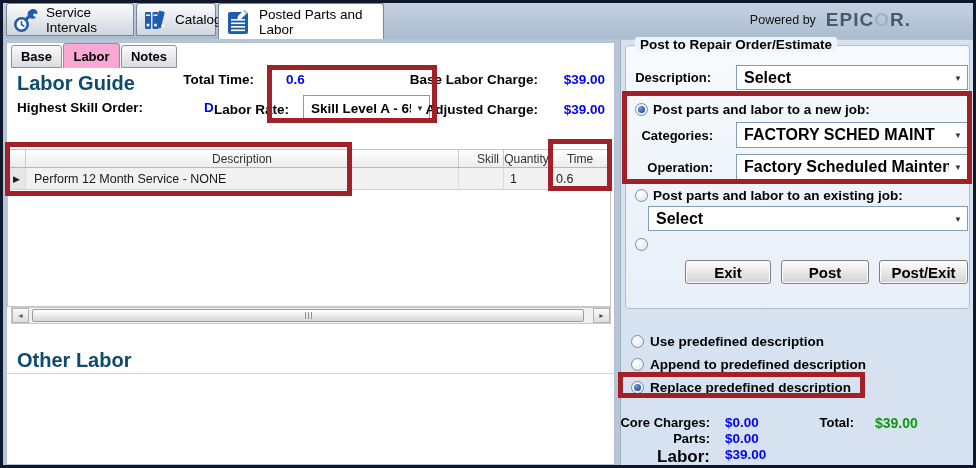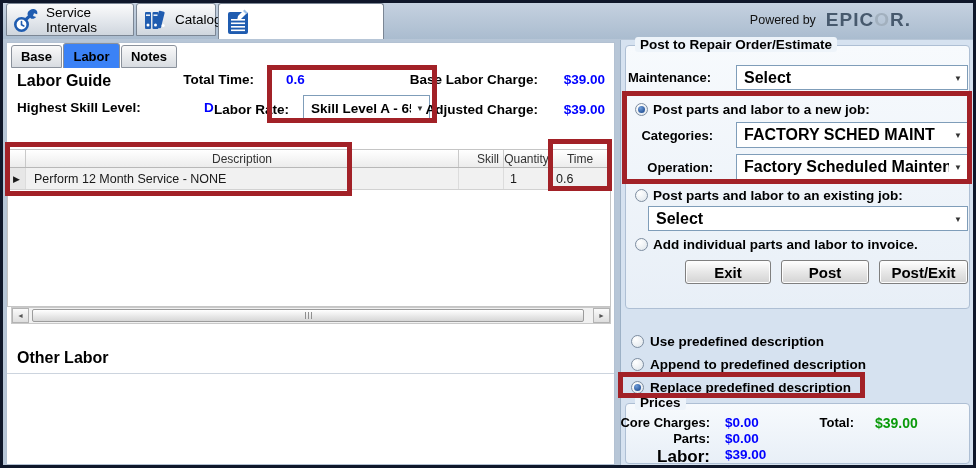--- a/index.html
+++ b/index.html
@@ -21,24 +21,24 @@
   #powered .pb{font-size:12.5px;color:#111;}
   .epicor{font-weight:bold;font-size:19px;letter-spacing:1px;color:#47596d;transform:scaleY(.92);}
   .epicor .o{color:#a2b0be;}
   
   #leftpanel{left:3px;top:39px;width:609px;height:423px;background:#fff;border:1px solid #b3c1d2;}
   #rightpanel{left:617px;top:37px;width:356px;height:425px;background:#d6e2f0;border-left:1px solid #9db1c6;}
   
   .subtab{height:23px;top:42px;display:flex;align-items:center;justify-content:center;
     background:linear-gradient(#fafafa,#d8dce1);border:1px solid #8b929c;border-radius:3px 3px 0 0;
     font-size:13px;font-weight:bold;}
-  .subtab.active{top:40px;height:25px;background:#3b82f6;border-bottom:none;z-index:4;}
+  .subtab.active{top:40px;height:25px;background:#f9a8d4;border-bottom:none;z-index:4;}
   
   .lbl{font-size:13.5px;font-weight:bold;color:#000;}
-  .bluehead{font-size:16px;font-weight:bold;color:#000000;}
+  .bluehead{font-size:20px;font-weight:bold;color:#0c4a6e;}
   .val{font-size:13.5px;font-weight:bold;color:#0000ff;}
   .green{color:#0a9a0a;}
   
   .dd{background:#fff;border:1px solid #7f9db9;display:flex;align-items:center;
      padding:0 18px 0 7px;font-weight:bold;overflow:hidden;}
   .dd .txt{white-space:nowrap;overflow:hidden;}
   .dd .arr{position:absolute;right:5px;font-size:8px;color:#333;top:50%;transform:translateY(-50%);}
   .radio{position:absolute;width:13px;height:13px;border-radius:50%;border:1px solid #7d8da0;
      background:radial-gradient(circle at 35% 30%,#ffffff,#dde4ea);}
   .radio.sel::after{content:"";position:absolute;left:2px;top:2px;width:7px;height:7px;border-radius:50%;
@@ -110,20 +110,21 @@
       <svg class="icon-svg" width="27" height="28" viewBox="0 0 27 28">
         <rect x="3" y="4" width="20" height="22" rx="2" fill="#1f5cb0"></rect>
         <rect x="6" y="11" width="14" height="1.6" fill="#fff"></rect>
         <rect x="6" y="14.5" width="14" height="1.6" fill="#fff"></rect>
         <rect x="6" y="18" width="14" height="1.6" fill="#fff"></rect>
         <rect x="6" y="21.5" width="14" height="1.6" fill="#fff"></rect>
         <polygon points="13,8 19.5,1.5 22.5,4.5 16,11 12.2,11.8" fill="#fff"></polygon>
         <polygon points="19.5,1.5 22.5,4.5 21,6 18,3" fill="#9cc0e8"></polygon>
       </svg>
     </span>
+    <span>Posted Parts and Labor</span>
   </div>
 
   <div id="powered" class="abs">
     <span class="pb">Powered by</span>
     <span class="epicor"><span>EPIC</span><span class="o">O</span><span>R.</span></span>
   </div>
 
   <div id="leftpanel" class="abs"></div>
 
   <div class="subtab abs" style="left:8px;width:51px;">
@@ -135,21 +136,21 @@
   <div class="subtab abs" style="left:118px;width:56px;">
     <span>Notes</span>
   </div>
 
   <span class="abs bluehead nowrap" style="left:14px;top:69px;">Labor Guide</span>
   <span class="abs lbl nowrap" style="right:719px;top:69px;">Total Time:</span>
   <span class="abs val nowrap" style="left:283px;top:69px;">0.6</span>
   <span class="abs lbl nowrap" style="right:435px;top:69px;">Base Labor Charge:</span>
   <span class="abs val nowrap" style="right:368px;top:69px;">$39.00</span>
 
-  <span class="abs lbl nowrap" style="left:14px;top:97px;">Highest Skill Level:</span>
+  <span class="abs lbl nowrap" style="left:14px;top:97px;">Highest Skill Order:</span>
   <span class="abs val nowrap" style="left:201px;top:97px;">D</span>
   <span class="abs lbl nowrap" style="right:684px;top:99px;">Labor Rate:</span>
   <div class="dd abs" style="left:300px;top:92px;width:127px;height:26px;font-size:13.5px;">
     <span class="txt">Skill Level A - 65</span>
     <span class="arr">▼</span>
   </div>
   <span class="abs lbl nowrap" style="right:435px;top:99px;">Adjusted Charge:</span>
   <span class="abs val nowrap" style="right:368px;top:99px;">$39.00</span>
 
   <div id="grid" class="abs">
@@ -193,21 +194,21 @@
 
   <span class="abs bluehead nowrap" style="left:14px;top:346px;">Other Labor</span>
   <div class="abs divline" style="left:4px;top:370px;width:607px;"></div>
 
   <div id="rightpanel" class="abs"></div>
 
   <div class="gb abs" style="left:622px;top:42px;width:345px;height:264px;">
     <span class="gbtitle">Post to Repair Order/Estimate</span>
   </div>
 
-  <span class="abs lbl nowrap" style="right:262px;top:67px;font-size:13px;">Maintenance:</span>
+  <span class="abs lbl nowrap" style="right:262px;top:67px;font-size:13px;">Description:</span>
   <div class="dd abs" style="left:733px;top:62px;width:232px;height:25px;font-size:16px;">
     <span class="txt">Select</span>
     <span class="arr">▼</span>
   </div>
 
   <div class="abs" style="left:632px;top:99px;width:330px;height:16px;">
     <span class="radio sel" style="left:0;top:1px;"></span>
     <span class="rlabel abs" style="left:18px;top:0;">Post parts and labor to a new job:</span>
   </div>
 
@@ -228,21 +229,20 @@
     <span class="rlabel abs" style="left:18px;top:0;">Post parts and labor to an existing job:</span>
   </div>
 
   <div class="dd abs" style="left:645px;top:203px;width:320px;height:25px;font-size:16px;">
     <span class="txt">Select</span>
     <span class="arr">▼</span>
   </div>
 
   <div class="abs" style="left:632px;top:234px;width:330px;height:16px;">
     <span class="radio" style="left:0;top:1px;"></span>
-    <span class="rlabel abs" style="left:18px;top:0;">Add individual parts and labor to invoice.</span>
   </div>
 
   <div class="btn abs" style="left:682px;top:257px;width:86px;">
     <span>Exit</span>
   </div>
   <div class="btn abs" style="left:778px;top:257px;width:88px;">
     <span>Post</span>
   </div>
   <div class="btn abs" style="left:876px;top:257px;width:89px;">
     <span>Post/Exit</span>
@@ -254,23 +254,20 @@
   </div>
   <div class="abs" style="left:628px;top:354px;width:330px;height:16px;">
     <span class="radio" style="left:0;top:1px;"></span>
     <span class="rlabel abs" style="left:19px;top:0;">Append to predefined description</span>
   </div>
   <div class="abs" style="left:628px;top:377px;width:330px;height:16px;">
     <span class="radio sel" style="left:0;top:1px;"></span>
     <span class="rlabel abs" style="left:19px;top:0;">Replace predefined description</span>
   </div>
 
-  <div class="gb abs" style="left:622px;top:400px;width:345px;height:61px;">
-    <span class="gbtitle">Prices</span>
-  </div>
   <span class="abs lbl nowrap" style="right:263px;top:412px;font-size:13px;">Core Charges:</span>
   <span class="abs val nowrap" style="left:722px;top:412px;">$0.00</span>
   <span class="abs lbl nowrap" style="right:263px;top:428px;font-size:13px;">Parts:</span>
   <span class="abs val nowrap" style="left:722px;top:428px;">$0.00</span>
   <span class="abs lbl nowrap" style="right:263px;top:444px;font-size:17px;">Labor:</span>
   <span class="abs val nowrap" style="left:722px;top:444px;">$39.00</span>
   <span class="abs lbl nowrap" style="right:119px;top:412px;font-size:13px;">Total:</span>
   <span class="abs val green nowrap" style="left:872px;top:412px;font-size:14px;">$39.00</span>
 
   <div class="ann abs" style="left:264px;top:62px;width:170px;height:58px;"></div>

